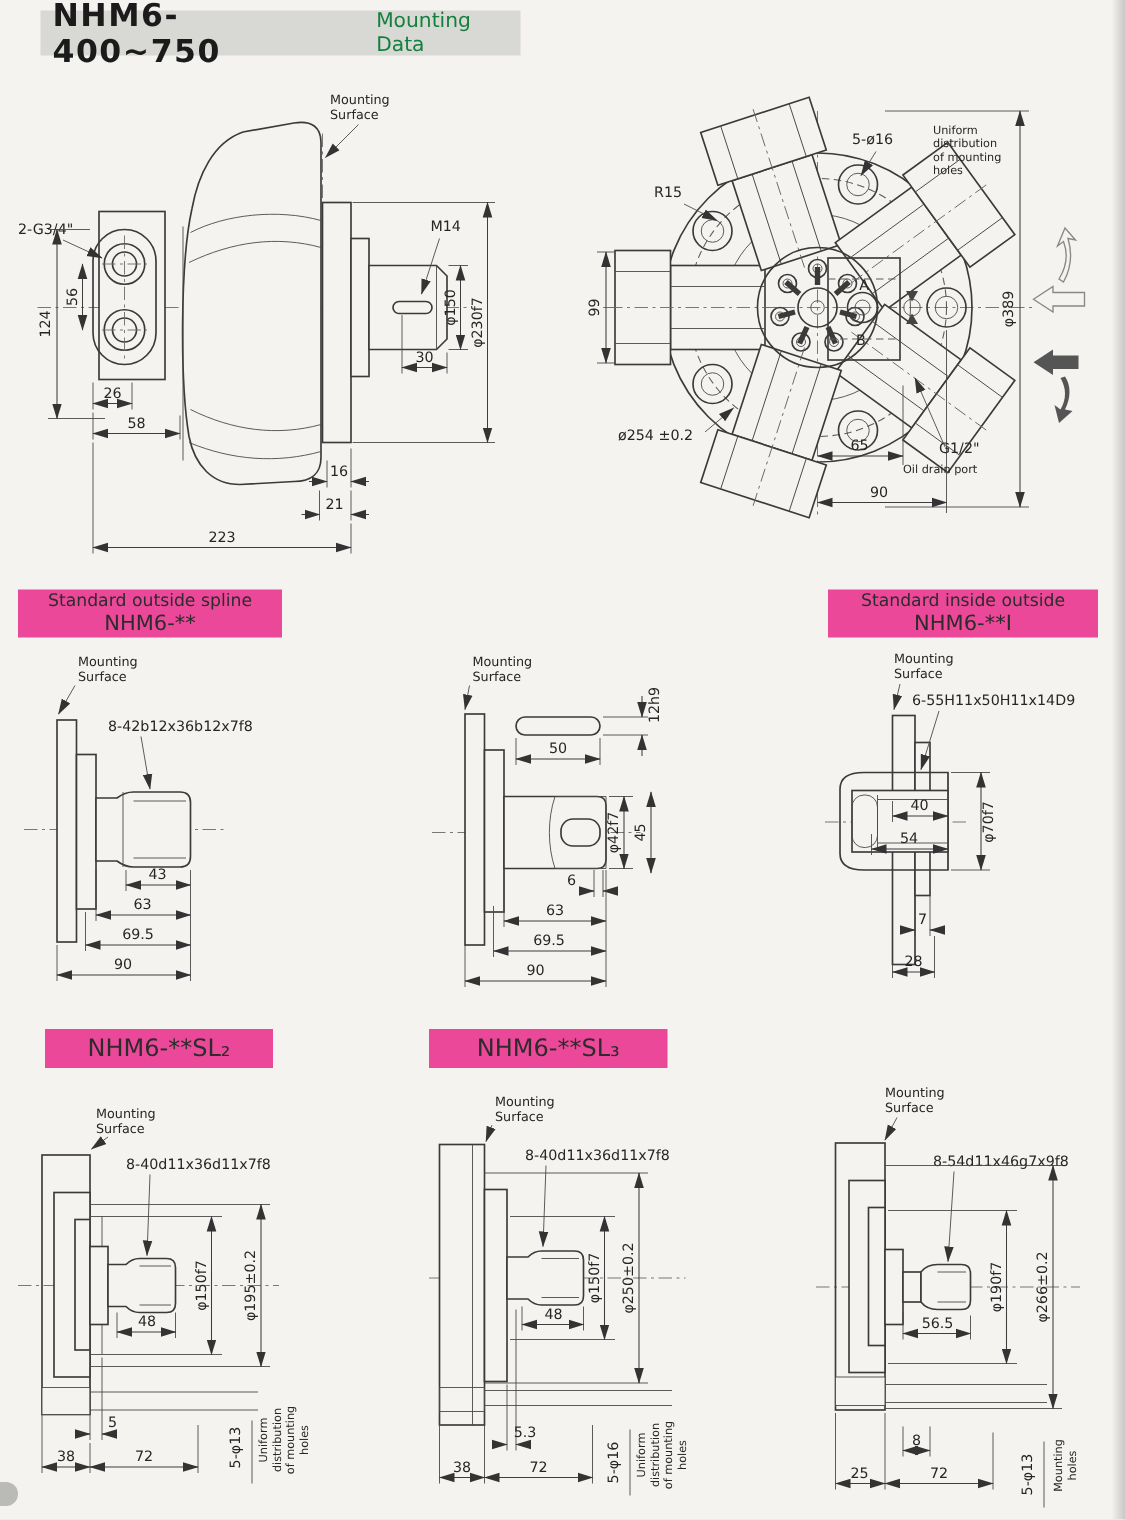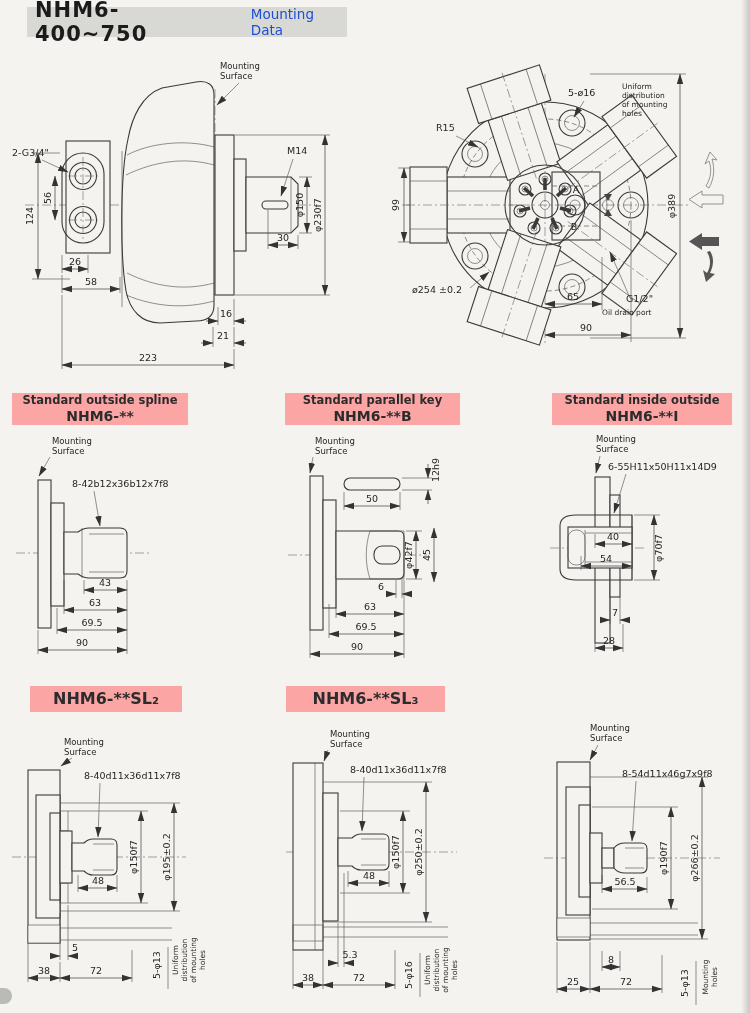--- a/index.html
+++ b/index.html
@@ -5,23 +5,23 @@
   html,body{margin:0;padding:0;background:#e7e6e3;}
   .page{position:relative;width:750px;height:1013px;background:#f4f3f0;
         font-family:"DejaVu Sans",sans-serif;overflow:hidden;}
   .edge{position:absolute;right:0;top:0;width:9px;height:100%;
         background:linear-gradient(to right,rgba(0,0,0,0),rgba(0,0,0,0.18));}
   .corner-mark{position:absolute;left:0;top:988px;width:12px;height:16px;background:#8a8a88;
         border-radius:0 8px 8px 0;opacity:.55;}
   .title-band{position:absolute;left:27px;top:7px;width:320px;height:30px;background:#d8d8d5;
         display:flex;align-items:center;}
   .title{font-size:21px;font-weight:bold;letter-spacing:1px;margin-left:8px;color:#1b1b1b;}
-  .subtitle{font-size:13.5px;margin-left:26px;color:#1d4ed8;}
-  .band{position:absolute;background:#fca5a5;color:#2c2c2c;display:flex;flex-direction:column;
-        justify-content:center;text-align:center;line-height:1.2;font-size:11.5px;font-weight:bold;}
+  .subtitle{font-size:13.5px;margin-left:26px;color:#15803d;}
+  .band{position:absolute;background:#ec4899;color:#2c2c2c;display:flex;flex-direction:column;
+        justify-content:center;text-align:center;line-height:1.2;font-size:11.5px;}
   .band .b2{font-size:14px;}
   .band1l{font-size:16px;}
   svg{position:absolute;overflow:visible;}
   svg text{font-family:"DejaVu Sans",sans-serif;fill:#262626;}
   .dim{font-size:9.5px;}
   .lbl{font-size:9.5px;}
   .ms{font-size:8.5px;}
   .sm{font-size:7.5px;}
   .ln{stroke:#3a3a3a;stroke-width:1.1;fill:none;}
   .tn{stroke:#4a4a4a;stroke-width:0.6;fill:none;}
@@ -303,24 +303,20 @@
       <path d="M333,143 L312,143 L312,139 L299,147.5 L312,156 L312,152 L333,152 Z" fill="#f4f3f0" stroke="#888" stroke-width="0.9"></path>
       <path d="M329,185 L312,185 L312,181 L299,189.5 L312,198 L312,194 L329,194 Z" fill="#555"></path>
       <path d="M317,200 C321,207 321,214 317,221 L313,218 L316,230 L325,222 L320,221 C324,213 324,205 320,199 Z" fill="#555"></path>
     </g>
   </svg>
 
   <div class="band" style="left:12px;top:393px;width:176px;height:32px">
     <span>Standard outside spline</span>
     <span class="b2">NHM6-**</span>
   </div>
-  <div class="band" style="left:285px;top:393px;width:175px;height:32px">
-    <span>Standard parallel key</span>
-    <span class="b2">NHM6-**B</span>
-  </div>
   <div class="band" style="left:552px;top:393px;width:180px;height:32px">
     <span>Standard inside outside</span>
     <span class="b2">NHM6-**I</span>
   </div>
 
   <svg style="left:10px;top:428px" width="255" height="250" viewBox="0 0 255 250">
     <line class="cl" x1="6" y1="125" x2="140" y2="125"></line>
     <text class="ms" x="42" y="16">Mounting</text>
     <text class="ms" x="42" y="26">Surface</text>
     <line class="tn" x1="40" y1="29" x2="29" y2="48" marker-end="url(#ae)"></line>

